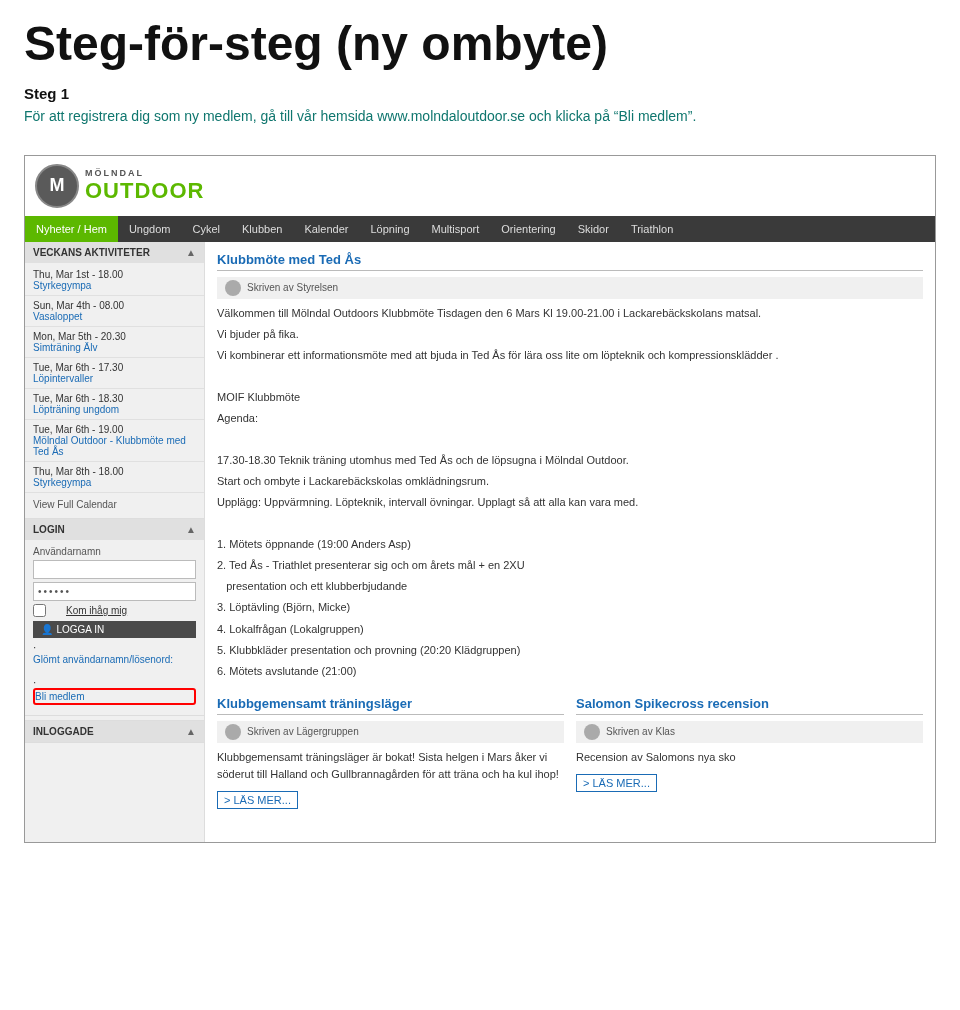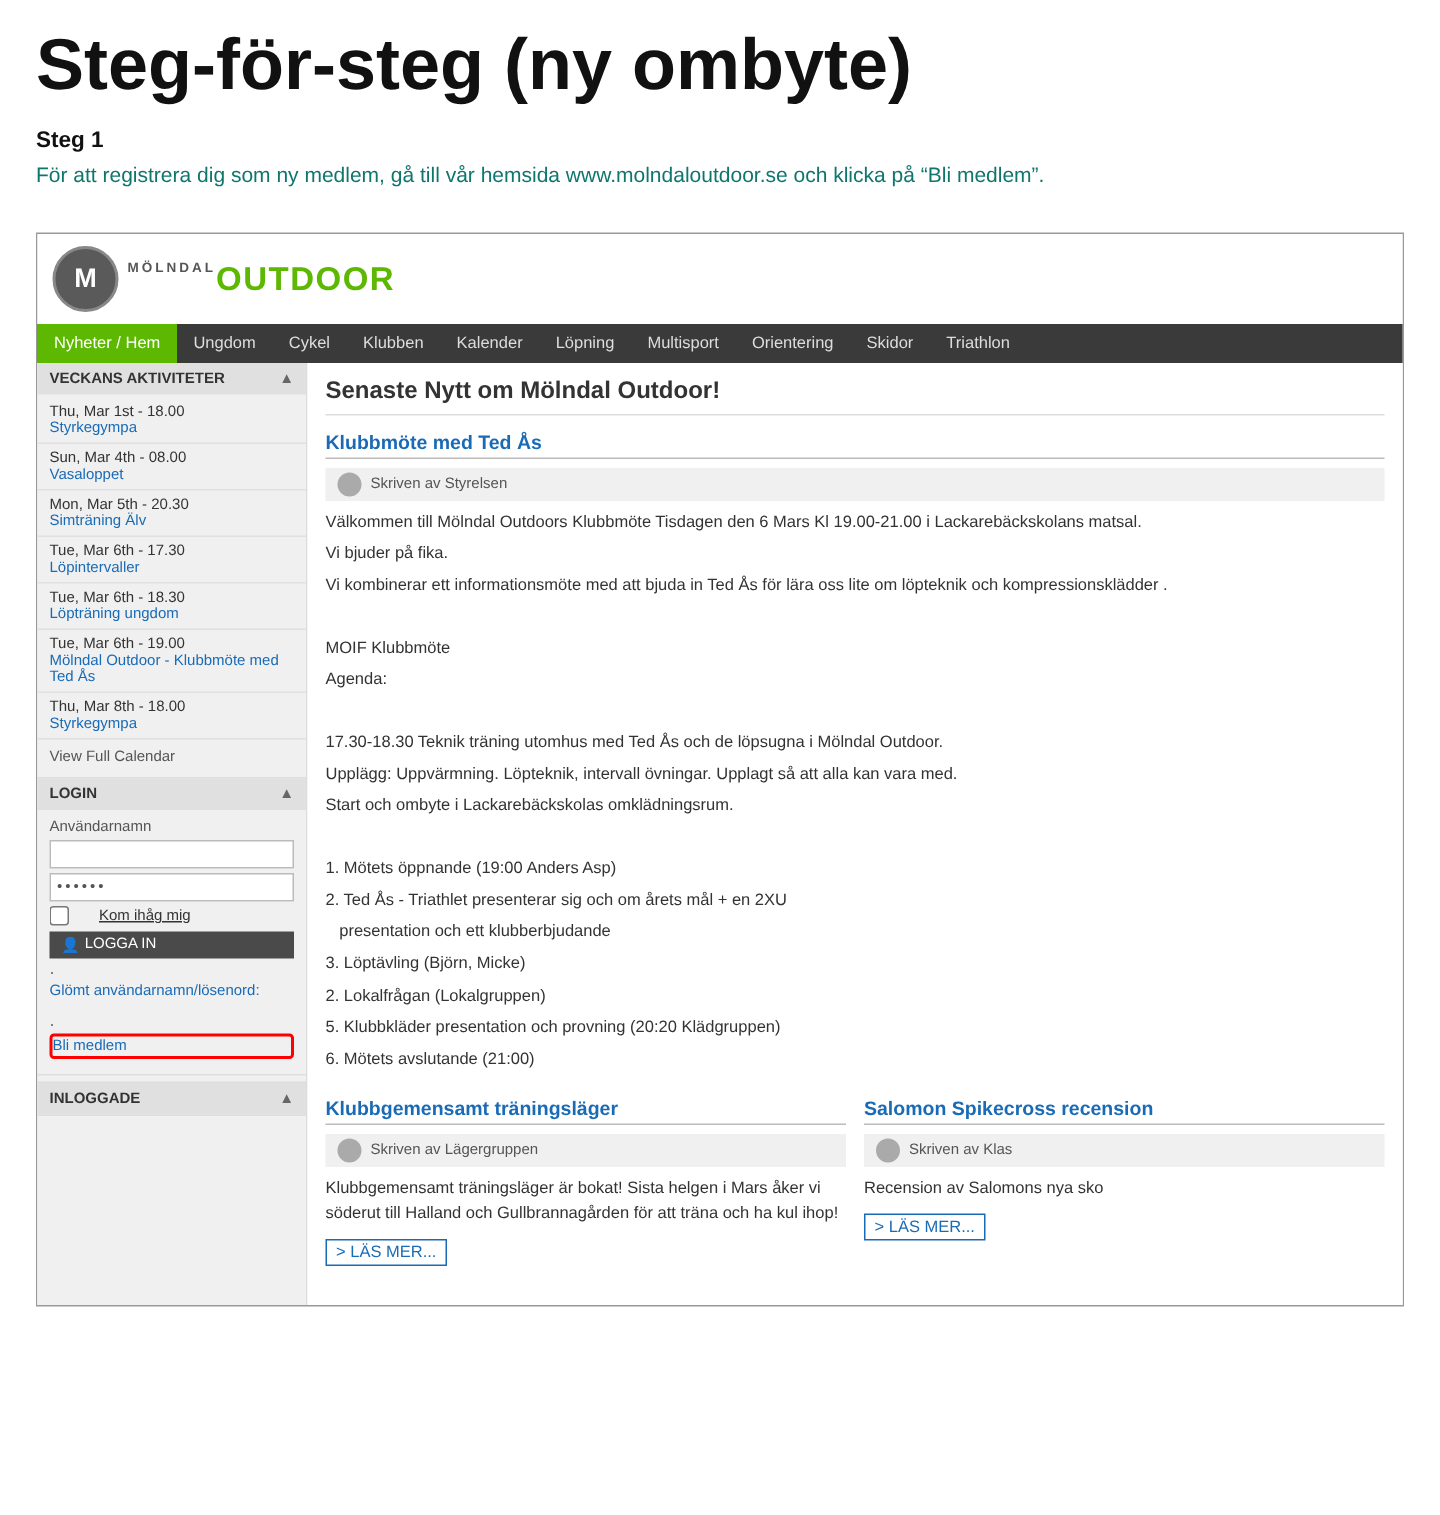--- a/index.html
+++ b/index.html
@@ -62,20 +62,21 @@
       display: flex;
       align-items: center;
       justify-content: center;
       color: #fff;
       font-size: 18px;
       font-weight: bold;
       border: 2px solid #888;
     }
     .logo-text-area {
       display: flex;
+      flex-direction: column;
       line-height: 1.1;
     }
     .logo-molndal {
       font-size: 9px;
       color: #555;
       letter-spacing: 2px;
       font-weight: bold;
     }
     .logo-outdoor {
       font-size: 22px;
@@ -428,45 +429,44 @@
 
       <div class="sidebar-section inloggade-section">
         <div class="sidebar-section-header">
           <span>INLOGGADE</span>
           <span class="arrow">▲</span>
         </div>
       </div>
     </aside>
 
     <main class="main-col">
-      <div class="main-heading">Senaste Nytt om Mölndal Outdoor!</div>
 
       <div class="article-block">
         <div class="article-title">Klubbmöte med Ted Ås</div>
         <div class="author-bar">
           <span class="author-avatar"></span>
           <span>Skriven av Styrelsen</span>
         </div>
         <div class="article-body">
           <p>Välkommen till Mölndal Outdoors Klubbmöte Tisdagen den  6 Mars Kl 19.00-21.00 i Lackarebäckskolans matsal.</p>
           <p>Vi bjuder på fika.</p>
           <p>Vi kombinerar ett informationsmöte med att bjuda in Ted Ås för lära oss lite om löpteknik och kompressionsklädder .</p>
           <p>&nbsp;</p>
           <p>MOIF Klubbmöte</p>
           <p>Agenda:</p>
           <p>&nbsp;</p>
           <p>17.30-18.30 Teknik träning utomhus med Ted Ås och de löpsugna i Mölndal Outdoor.</p>
+          <p>Start och ombyte i Lackarebäckskolas omklädningsrum.</p>
           <p>Upplägg: Uppvärmning. Löpteknik, intervall övningar. Upplagt så att alla kan vara med.</p>
-          <p>Start och ombyte i Lackarebäckskolas omklädningsrum.</p>
           <p>&nbsp;</p>
           <p>1. Mötets öppnande (19:00 Anders Asp)</p>
           <p>2. Ted Ås - Triathlet presenterar sig och om årets mål + en 2XU</p>
           <p>&nbsp;&nbsp;&nbsp;presentation och ett klubberbjudande</p>
           <p>3. Löptävling (Björn, Micke)</p>
-          <p>2. Lokalfrågan (Lokalgruppen)</p>
+          <p>4. Lokalfrågan (Lokalgruppen)</p>
           <p>5. Klubbkläder presentation och provning (20:20 Klädgruppen)</p>
           <p>6. Mötets avslutande (21:00)</p>
         </div>
       </div>
 
       <div class="two-col-articles">
         <div class="article-block">
           <div class="article-title">Klubbgemensamt träningsläger</div>
           <div class="author-bar">
             <span class="author-avatar"></span>

